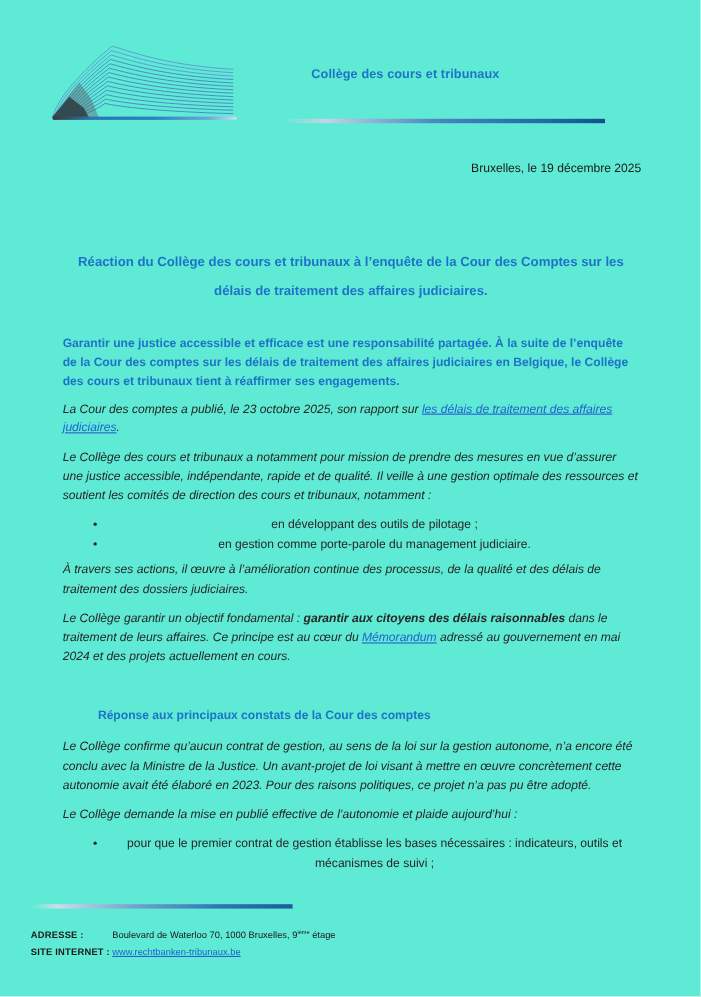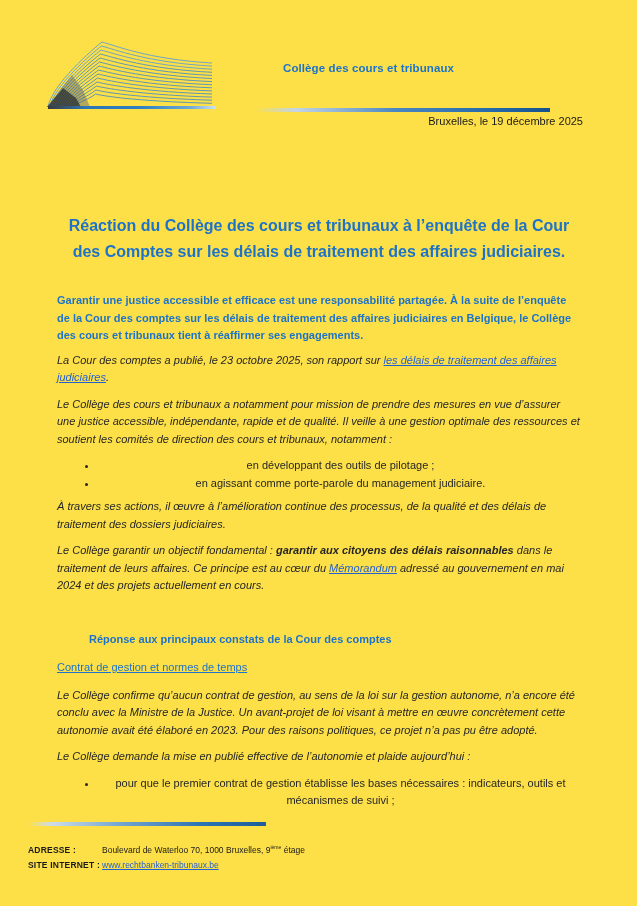--- a/index.html
+++ b/index.html
@@ -1,42 +1,42 @@
 <!DOCTYPE html>
 <html lang="fr"><head>
 <meta charset="utf-8">
 <style>
   html,body{margin:0;padding:0;background:#ffffff;}
   .page{
-    position:relative;width:637px;height:906px;background:#fde047;overflow:hidden;
+    position:relative;width:637px;height:906px;background:#5eead4;overflow:hidden;
     font-family:"Liberation Sans",sans-serif;color:#262626;
   }
   
   .logo{position:absolute;left:45px;top:33px;width:170px;height:77px;}
   .logo svg{position:absolute;left:0;top:0;}
   .logo-baseline{
     position:absolute;left:3px;right:0;bottom:1px;height:3.5px;
     background:linear-gradient(to right,#3a3a3a 0%,#2e75b5 22%,#2e7fc2 55%,#6ea9d6 85%,#c9dfef 100%);
   }
   .org-name{
     position:absolute;left:283px;top:62px;font-size:11.5px;font-weight:bold;color:#1E73C8;
     letter-spacing:0.1px;
   }
   .brand-line{
     position:absolute;left:255px;top:108px;width:295px;height:4px;
     background:linear-gradient(to right,rgba(255,255,255,0) 0%,#c3d4e6 14%,#4a86c0 48%,#2368a8 82%,#15518c 100%);
   }
-  .date-line{position:absolute;top:115px;right:54px;font-size:11px;color:#1a1a1a;}
+  .date-line{position:absolute;top:147px;right:54px;font-size:11px;color:#1a1a1a;}
   
   .content{
     position:absolute;left:57px;top:213px;width:524px;
     font-size:11px;line-height:17.5px;color:#262626;
   }
   .doc-title{
-    margin:0 0 27px;font-size:16px;font-weight:bold;color:#1E73C8;
+    margin:12px 0 27px;font-size:12px;font-weight:bold;color:#1E73C8;
     text-align:center;line-height:26px;
   }
   .lead{margin:0 0 7px;font-weight:bold;color:#1E73C8;}
   .para{margin:0 0 9px;font-style:italic;}
   ul.bullets{margin:1px 0 6px;padding-left:41px;text-align:center;}
   ul.bullets li{padding-left:2px;}
   .section-heading{margin:36px 0 11px;font-weight:bold;color:#1E73C8;padding-left:32px;}
   .sub-heading{margin:0 0 10px;}
   a.link{color:#2560D0;text-decoration:underline;}
   a.heading-link{color:#1E73C8;text-decoration:underline;}
@@ -85,26 +85,25 @@
   <div class="date-line">Bruxelles, le 19 décembre 2025</div>
 
   <div class="content">
     <h1 class="doc-title">Réaction du Collège des cours et tribunaux à l’enquête de la Cour des Comptes sur les délais de traitement des affaires judiciaires.</h1>
     <div id="blocks">
         <p class="lead"><span>Garantir une justice accessible et efficace est une responsabilité partagée. À la suite de l’enquête de la Cour des comptes sur les délais de traitement des affaires judiciaires en Belgique, le Collège des cours et tribunaux tient à réaffirmer ses engagements.</span></p>
         <p class="para"><span>La Cour des comptes a publié, le 23 octobre 2025, son rapport sur </span><a href="#" class="link">les délais de traitement des affaires judiciaires</a><span>.</span></p>
         <p class="para"><span>Le Collège des cours et tribunaux a notamment pour mission de prendre des mesures en vue d’assurer une justice accessible, indépendante, rapide et de qualité. Il veille à une gestion optimale des ressources et soutient les comités de direction des cours et tribunaux, notamment :</span></p>
         <ul class="bullets">
           <li><span>en développant des outils de pilotage ;</span></li>
-          <li><span>en agissant comme porte-parole du management judiciaire.</span></li>
+          <li><span>en gestion comme porte-parole du management judiciaire.</span></li>
         </ul>
         <p class="para"><span>À travers ses actions, il œuvre à l’amélioration continue des processus, de la qualité et des délais de traitement des dossiers judiciaires.</span></p>
         <p class="para"><span>Le Collège garantir un objectif fondamental : </span><strong>garantir aux citoyens des délais raisonnables</strong><span> dans le traitement de leurs affaires. Ce principe est au cœur du </span><a href="#" class="link">Mémorandum</a><span> adressé au gouvernement en mai 2024 et des projets actuellement en cours.</span></p>
         <p class="section-heading"><span>Réponse aux principaux constats de la Cour des comptes</span></p>
-        <p class="sub-heading"><a href="#" class="heading-link">Contrat de gestion et normes de temps</a></p>
         <p class="para"><span>Le Collège confirme qu’aucun contrat de gestion, au sens de la loi sur la gestion autonome, n’a encore été conclu avec la Ministre de la Justice. Un avant-projet de loi visant à mettre en œuvre concrètement cette autonomie avait été élaboré en 2023. Pour des raisons politiques, ce projet n’a pas pu être adopté.</span></p>
         <p class="para"><span>Le Collège demande la mise en publié effective de l’autonomie et plaide aujourd’hui :</span></p>
         <ul class="bullets">
           <li><span>pour que le premier contrat de gestion établisse les bases nécessaires : indicateurs, outils et mécanismes de suivi ;</span></li>
         </ul>
       </div>
   </div>
 
   <div class="footer-line"></div>
   <div class="footer-rows" id="footer-rows">

